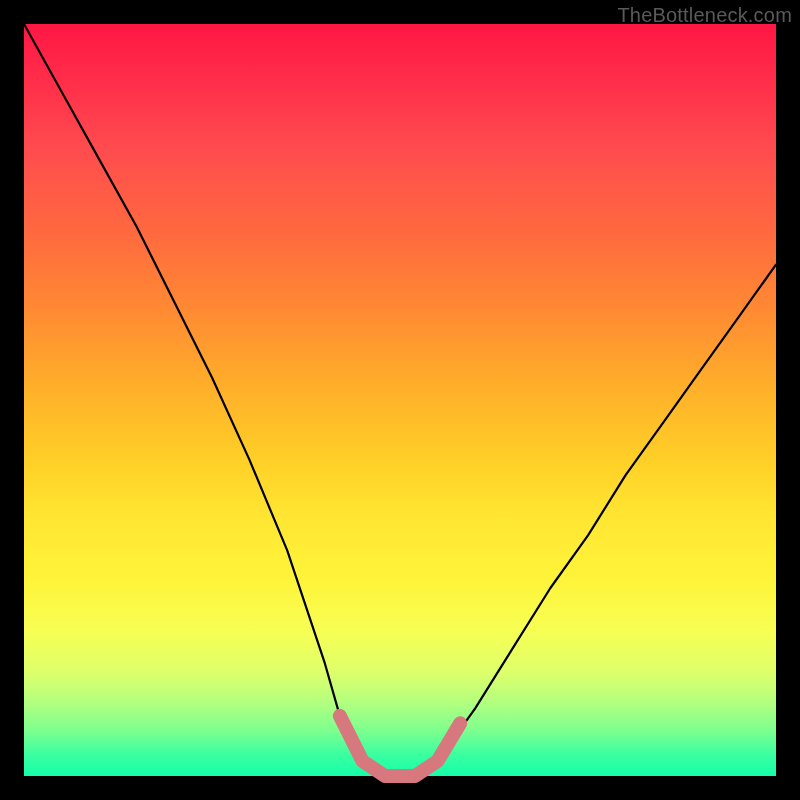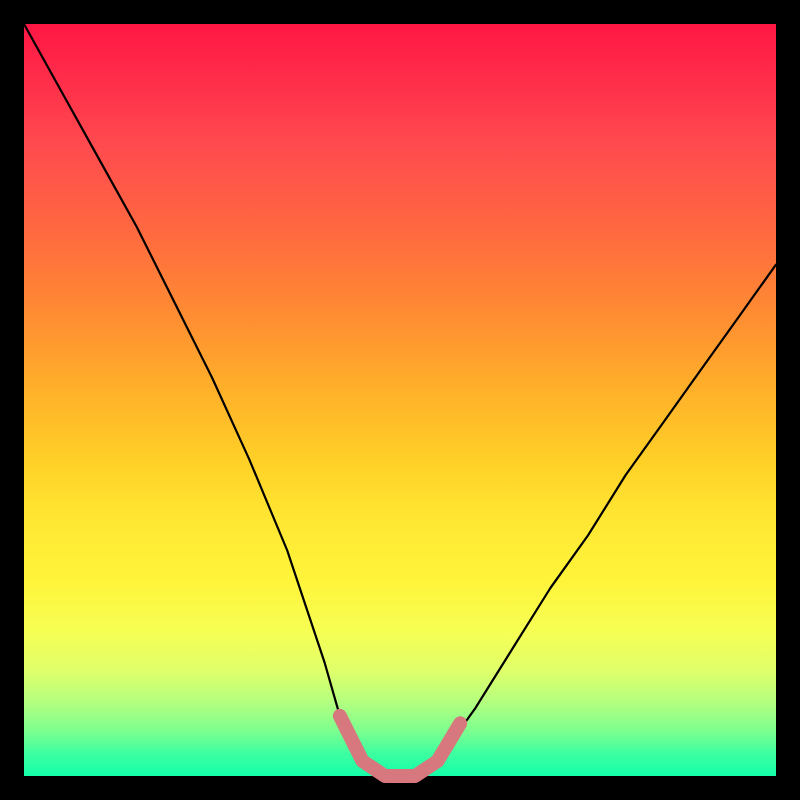--- a/index.html
+++ b/index.html
@@ -60,20 +60,21 @@
     width: 752px;
     height: 752px;
     overflow: visible;
   }
 </style>
 </head>
 <body>
 
 <div class="frame">
 
+  <div class="watermark">TheBottleneck.com</div>
 
   <div class="plot-area">
     <svg class="curves" viewBox="0 0 752 752" preserveAspectRatio="none">
       <path d="M0.00 0.00 L37.60 67.68 L75.20 135.36 L112.80 203.04 L150.40 278.24 L188.00 353.44 L225.60 436.16 L263.20 526.40 L300.80 639.20 L315.84 691.84 L338.40 736.96 L360.96 752.00 L376.00 752.00 L391.04 752.00 L413.60 736.96 L451.20 684.32 L488.80 624.16 L526.40 564.00 L564.00 511.36 L601.60 451.20 L639.20 398.56 L676.80 345.92 L714.40 293.28 L752.00 240.64" id="curve-path" fill="none" stroke="#000000" stroke-width="2.2" stroke-linecap="round" stroke-linejoin="round"></path>
       <path d="M315.84 691.84 L338.40 736.96 L360.96 752.00 L376.00 752.00 L391.04 752.00 L413.60 736.96 L436.16 699.36" id="highlight-path" fill="none" stroke="#d6787d" stroke-width="14" stroke-linecap="round" stroke-linejoin="round"></path>
     </svg>
   </div>
 
 </div>
 

